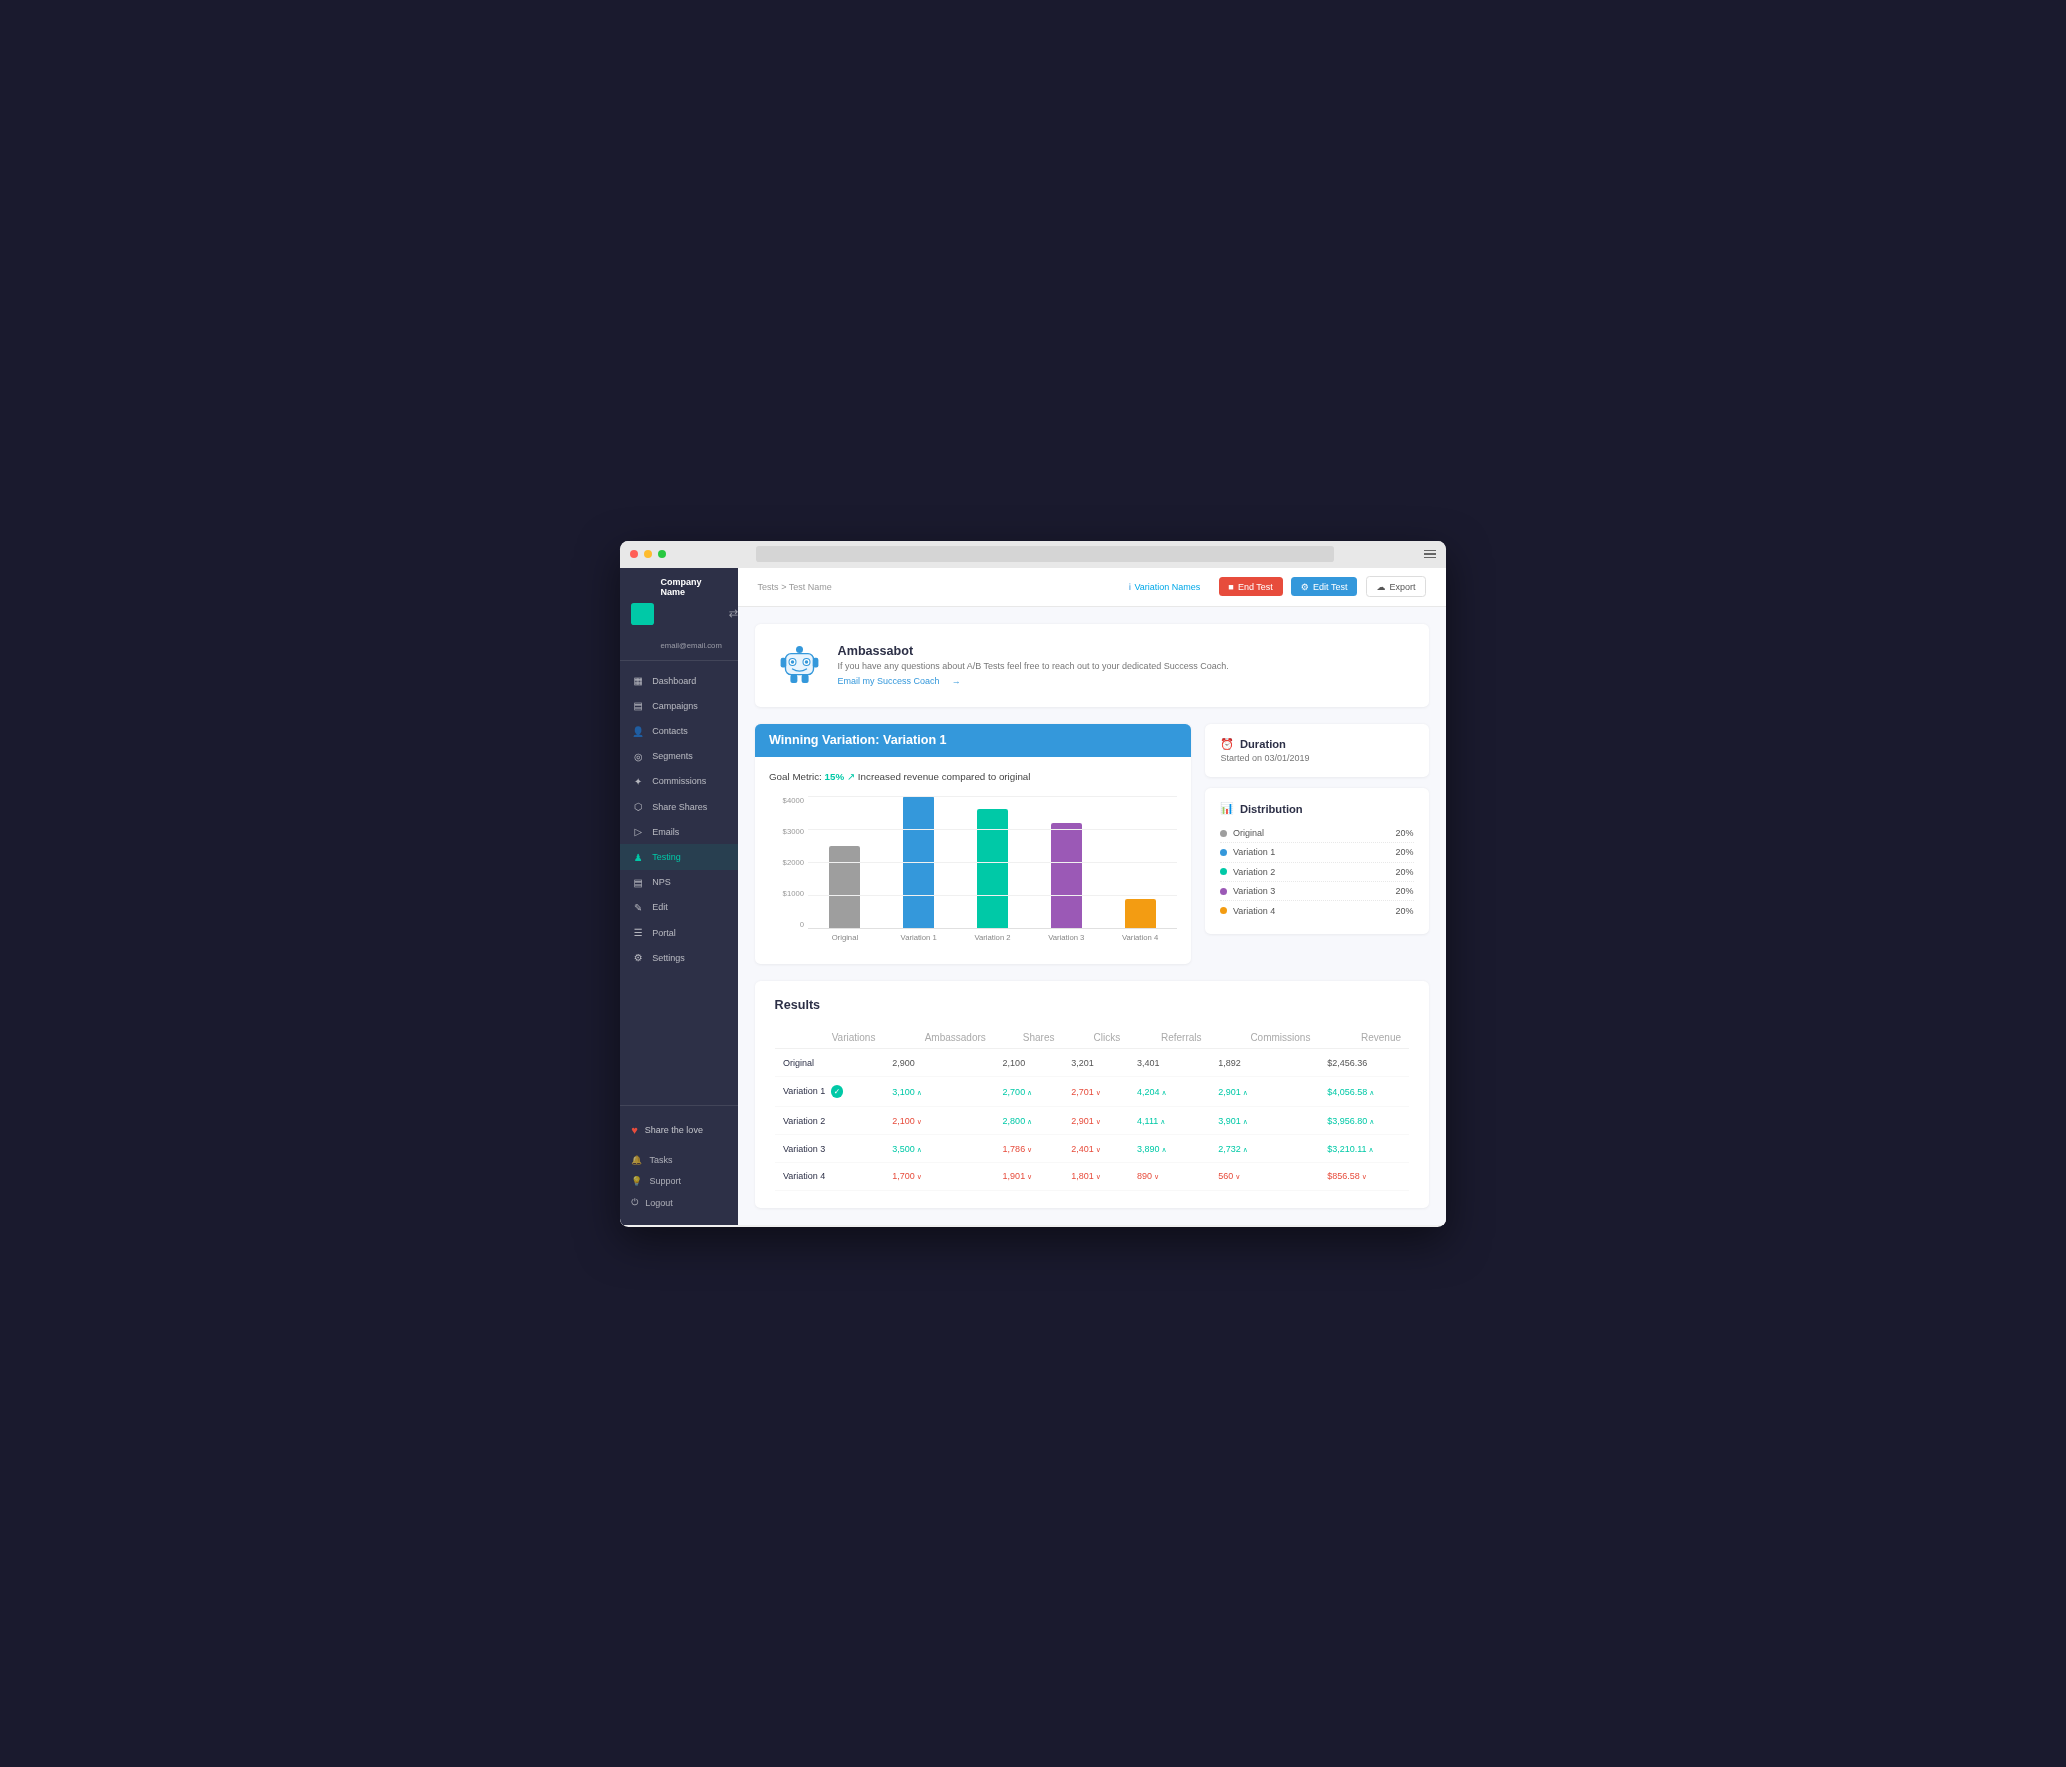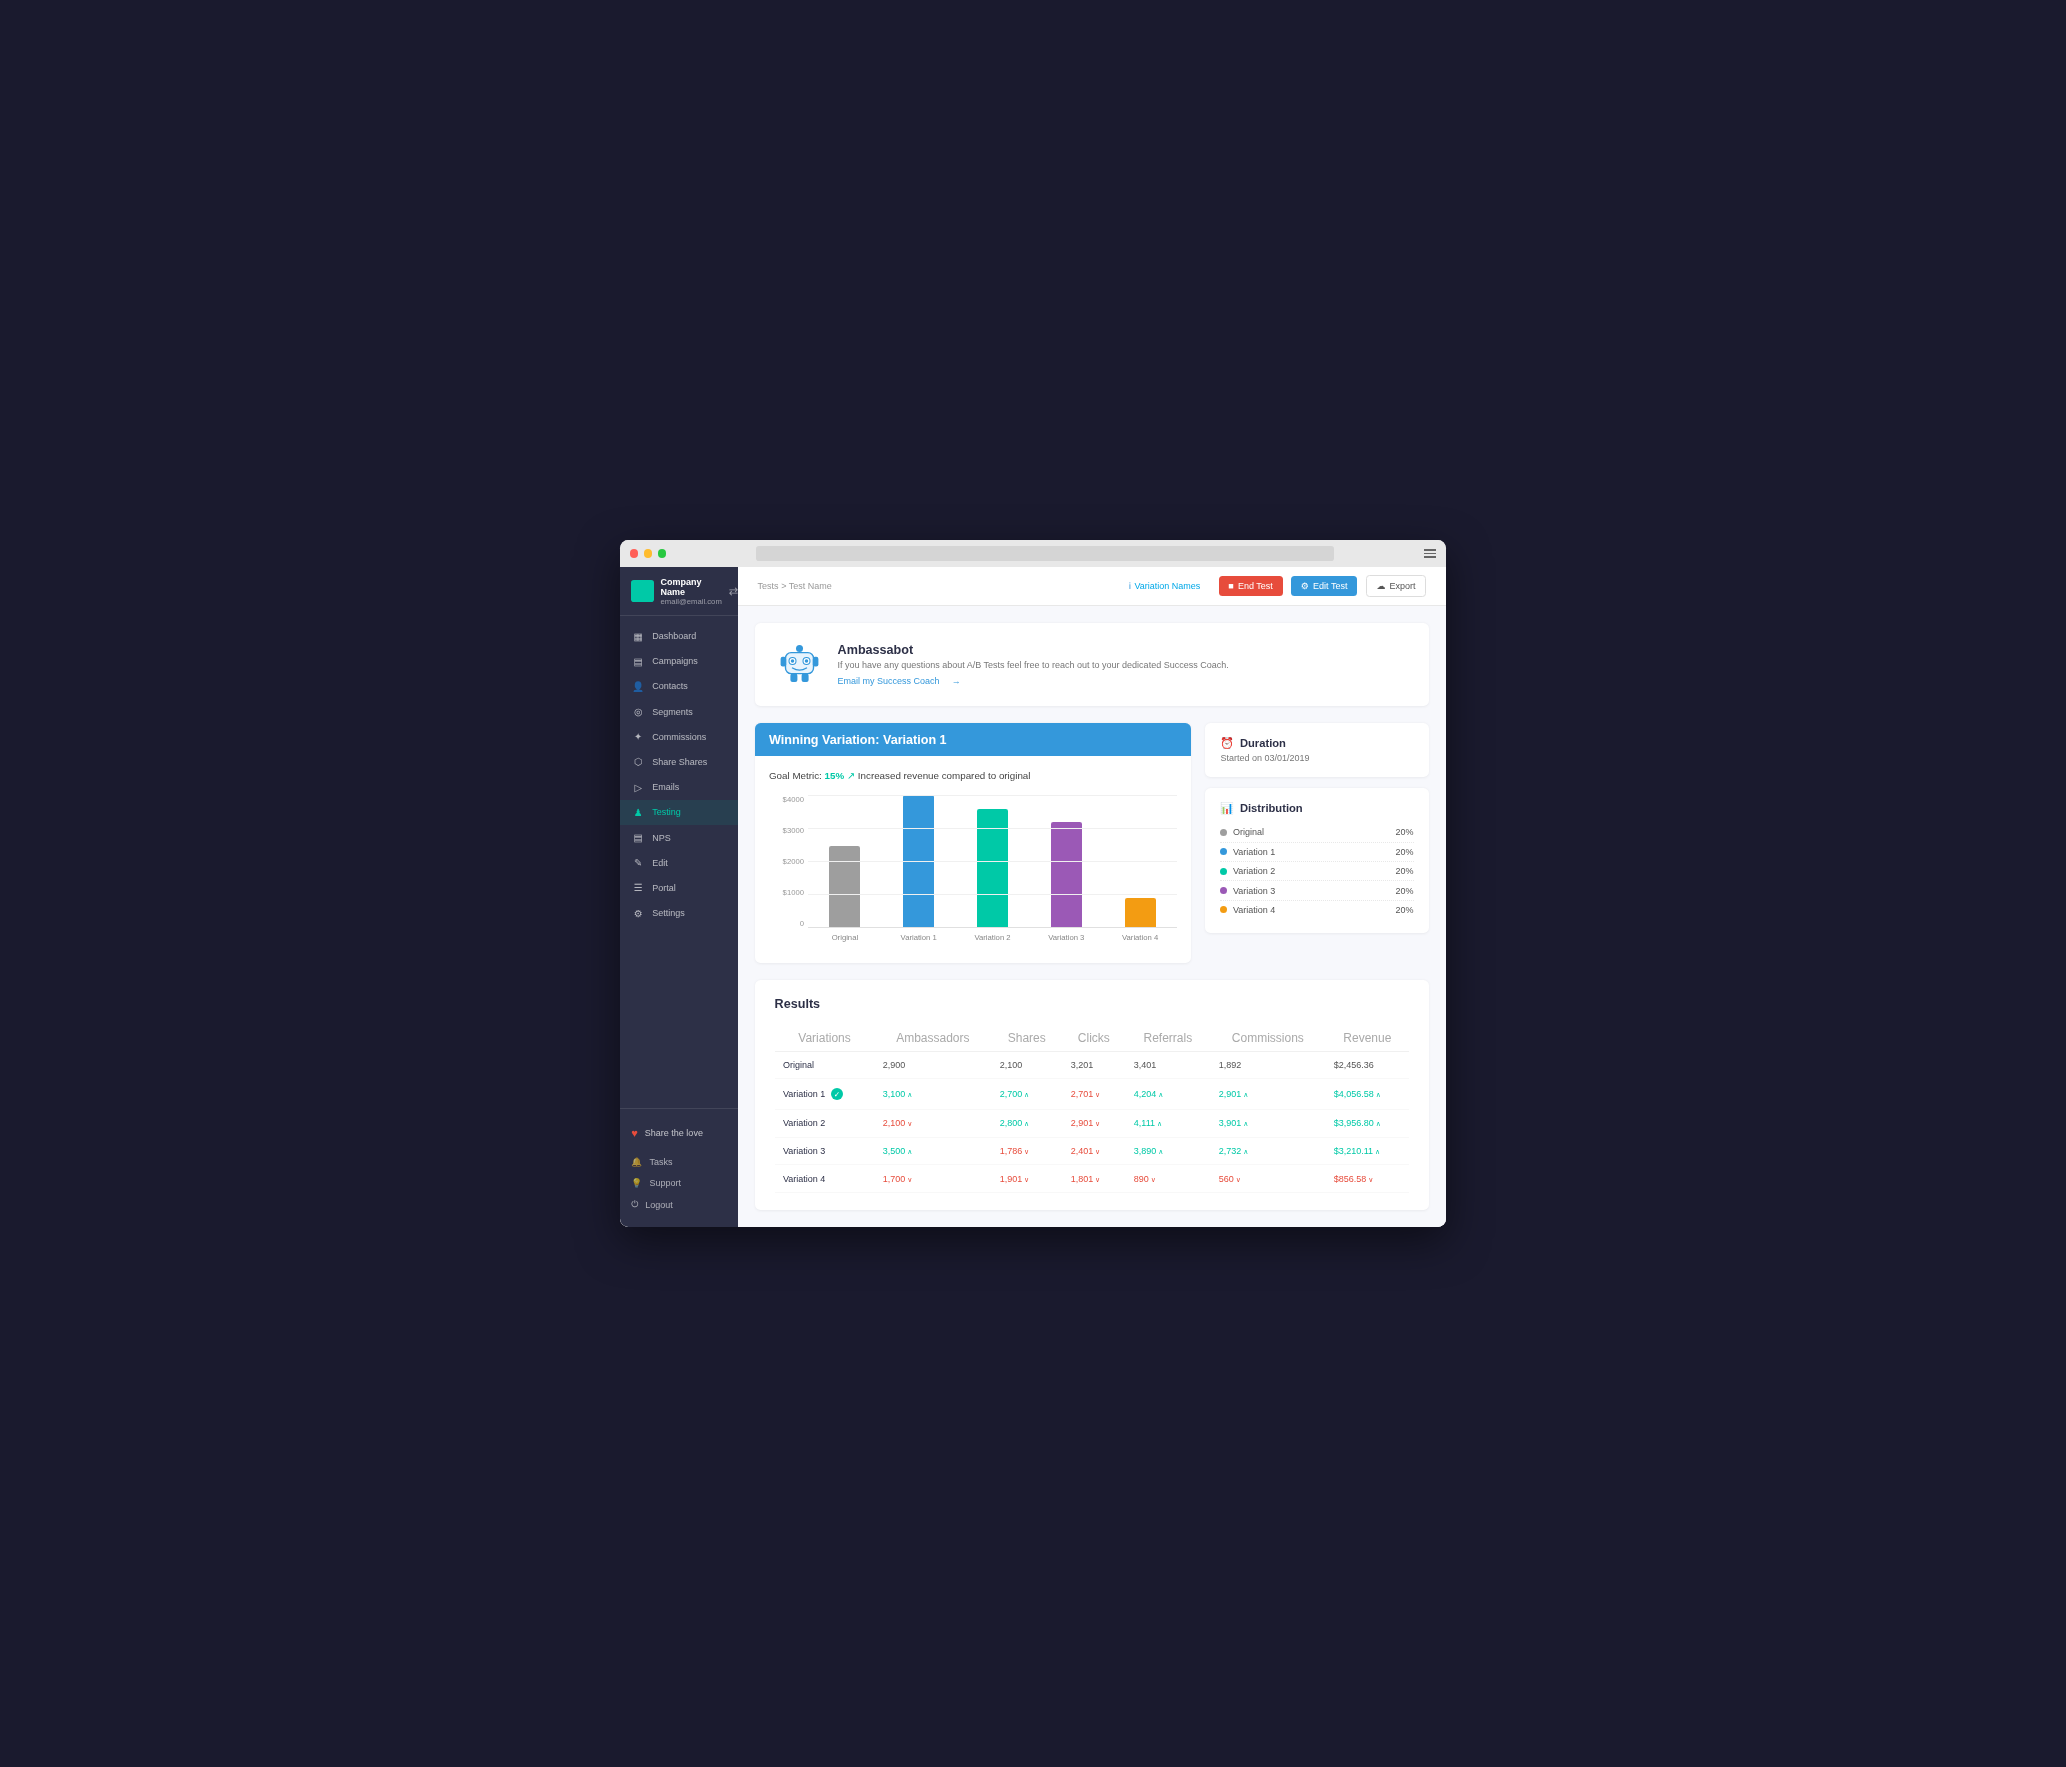--- a/index.html
+++ b/index.html
@@ -13,21 +13,21 @@
     .titlebar-input { flex: 1; height: 15.4px; background: #d5d5d5; border-radius: 2.8px; margin: 0 84px; }
     .hamburger { margin-left: auto; display: flex; flex-direction: column; gap: 2.1px; cursor: pointer; }
     .hamburger span { width: 12.6px; height: 1.4px; background: #666; display: block; }
     .app { display: flex; height: calc(100% - 27px); background: white; }
     
     .sidebar { width: 118px; background: #2d3047; flex-shrink: 0; display: flex; flex-direction: column; min-height: 630px; }
     .company-header { display: flex; align-items: center; padding: 9.8px 11.2px; border-bottom: 0.7px solid rgba(255,255,255,0.1); gap: 7px; }
     .company-logo { width: 22.4px; height: 22.4px; background: #00c9a7; border-radius: 2.8px; flex-shrink: 0; }
     .company-info { flex: 1; }
     .company-name { color: white; font-size: 9px; font-weight: 600; }
-    .company-email { color: rgba(255,255,255,0.5); font-size: 7.7px; }
+    .company-email { color: rgba(255,255,255,0.5); font-size: 7.7px; margin-top: 44px; }
     .company-toggle { color: rgba(255,255,255,0.5); cursor: pointer; font-size: 11.2px; }
     .nav { flex: 1; padding: 7px 0; }
     .nav-item { display: flex; align-items: center; gap: 8.4px; padding: 7px 12.6px; color: rgba(255,255,255,0.65); font-size: 9px; cursor: pointer; transition: background 0.15s; }
     .nav-item.active { color: #00c9a7; background: rgba(0,201,167,0.1); }
     .nav-icon { width: 11.2px; height: 11.2px; display: flex; align-items: center; justify-content: center; flex-shrink: 0; font-size: 9.8px; }
     .sidebar-bottom { padding: 11.2px; border-top: 0.7px solid rgba(255,255,255,0.1); }
     .share-love { display: flex; align-items: center; gap: 7px; color: rgba(255,255,255,0.7); font-size: 9px; padding: 7px 0; cursor: pointer; }
     .heart-icon { color: #e74c3c; font-size: 11.2px; }
     .sidebar-actions { padding: 5.6px 0 0; }
     .sidebar-action { display: flex; align-items: center; gap: 7px; color: rgba(255,255,255,0.6); font-size: 9px; padding: 5.6px 0; cursor: pointer; }
@@ -65,21 +65,21 @@
     .info-card-sub { font-size: 9px; color: #777; }
     .distribution-item { display: flex; align-items: center; gap: 5.6px; padding: 4.2px 0; font-size: 9px; color: #555; border-bottom: 0.7px dotted #e8e8e8; }
     .distribution-item:last-child { border-bottom: none; }
     .dist-dot { width: 7px; height: 7px; border-radius: 50%; flex-shrink: 0; }
     .dist-name { flex: 1; }
     .dist-pct { color: #555; font-weight: 500; }
     
     .results-card { background: white; border-radius: 5.6px; padding: 17px 19.6px; box-shadow: 0 0.7px 2.8px rgba(0,0,0,0.06); }
     .results-title { font-size: 12.6px; font-weight: 700; color: #2d3047; margin-bottom: 14px; }
     table { width: 100%; border-collapse: collapse; }
-    th { text-align: center; font-size: 12px; color: #aaa; font-weight: 500; padding: 5.6px 8.4px; border-bottom: 0.7px solid #f0f0f0; }
+    th { text-align: right; font-size: 10px; color: #aaa; font-weight: 500; padding: 5.6px 8.4px; border-bottom: 0.7px solid #f0f0f0; }
     td { padding: 8.4px 8.4px; font-size: 9px; color: #555; border-bottom: 0.7px solid #f8f8f8; }
     td:first-child { color: #2d3047; font-weight: 500; }
     .green { color: #00c9a7; }
     .red { color: #e74c3c; }
     .up-arrow::after { content: ' ∧'; font-size: 7px; }
     .down-arrow::after { content: ' ∨'; font-size: 7px; }
     .winner-badge { display: inline-flex; align-items: center; justify-content: center; width: 12.6px; height: 12.6px; background: #00c9a7; border-radius: 50%; color: white; font-size: 7.7px; margin-left: 2.8px; }
     .clock-icon { color: #3498db; }
     .bar-icon { color: #3498db; }
   </style>

